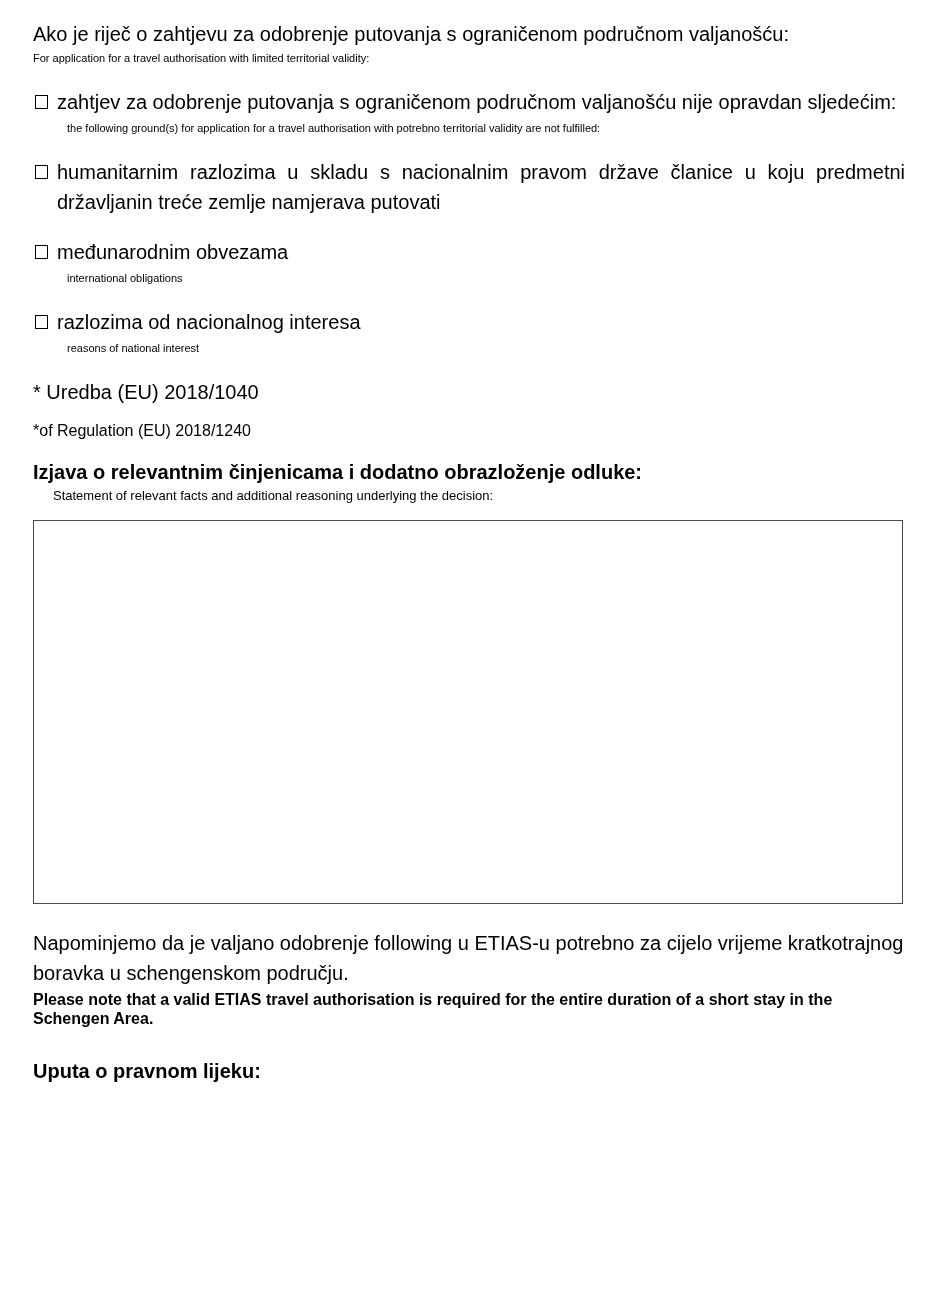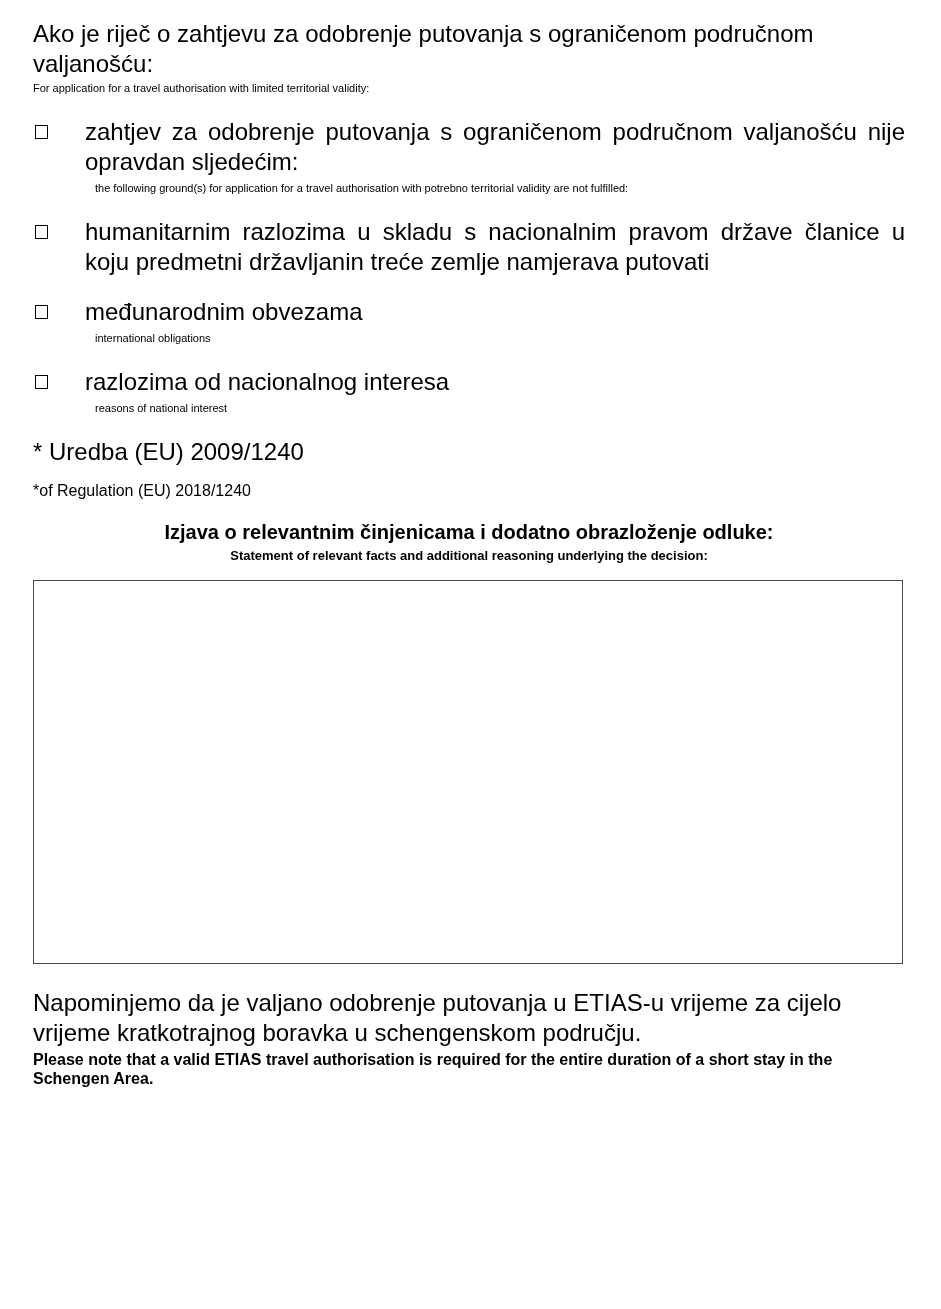--- a/index.html
+++ b/index.html
@@ -7,45 +7,45 @@
   body {
     width: 941px;
     height: 1309px;
     background: #ffffff;
     color: #000000;
     font-family: "Liberation Sans", sans-serif;
     -webkit-font-smoothing: antialiased;
   }
   .page { padding: 19px 36px 0 33px; }
 
-  .hr-lg  { font-size: 24px; line-height: 30px; font-weight: normal; }
+  .hr-lg  { font-size: 20px; line-height: 30px; font-weight: normal; }
   .hr-lg-b{ font-size: 20px; line-height: 30px; font-weight: bold; }
   .en-sm  { font-size: 11px; line-height: 18px; font-weight: normal; }
-  .en-sm-b{ font-size: 13px; line-height: 18px; font-weight: bold; }
+  .en-sm-b{ font-size: 13px; line-height: 18px; font-weight: normal; margin-left: 20px; }
   .en-md  { font-size: 16px; line-height: 19px; font-weight: normal; }
 
   .intro { margin-bottom: 20px; }
 
-  .cbrow { display: flex; align-items: flex-start; margin-bottom: 20px; gap: 28px; }
+  .cbrow { display: flex; align-items: flex-start; margin-bottom: 20px; }
   .cb {
     flex: 0 0 auto;
     width: 13px; height: 14px;
     border: 1.6px solid #000;
     margin: 8px 9px 0 2px;
     background: #fff;
   }
   .cbtext { flex: 1 1 auto; min-width: 0; }
   .justify { text-align: justify; }
   .cbtext .cap { margin: 2px 0 0 10px; }
   .cap-narrow { max-width: 772px; }
 
   .footnote-hr { margin-top: 15px; }
   .footnote-en { margin-top: 14px; }
 
-  .stmt-head { margin-top: 17px; text-align: center; }
+  .stmt-head { margin-top: 17px; }
   .stmt-box {
     margin-top: 15px;
     width: 870px;
     height: 384px;
     border: 1px solid #4a4a4a;
     background: #ffffff;
   }
 
   .addinfo-head { margin-top: 46px; }
   .note { margin-top: 24px; }
@@ -86,32 +86,33 @@
   </div>
 
   <div class="cbrow">
     <span class="cb"></span>
     <div class="cbtext">
       <div class="hr-lg">razlozima od nacionalnog interesa</div>
       <div class="en-sm cap">reasons of national interest</div>
     </div>
   </div>
 
-  <div class="hr-lg footnote-hr">* Uredba (EU) 2009/1240</div>
+  <div class="hr-lg footnote-hr">* Uredba (EU) 2018/1040</div>
   <div class="en-md footnote-en">*of Regulation (EU) 2018/1240</div>
 
   <div class="stmt-head">
     <div class="hr-lg-b">Izjava o relevantnim činjenicama i dodatno obrazloženje odluke:</div>
     <div class="en-sm-b">Statement of relevant facts and additional reasoning underlying the decision:</div>
   </div>
 
   <div class="stmt-box"></div>
 
 
   <div class="note">
-    <div class="hr-lg">Napominjemo da je valjano odobrenje putovanja u ETIAS-u vrijeme za cijelo vrijeme kratkotrajnog boravka u schengenskom području.</div>
+    <div class="hr-lg">Napominjemo da je valjano odobrenje following u ETIAS-u potrebno za cijelo vrijeme kratkotrajnog boravka u schengenskom području.</div>
     <div class="en-md">Please note that a valid ETIAS travel authorisation is required for the entire duration of a short stay in the Schengen Area.</div>
   </div>
 
   <div class="legal-head">
+    <div class="hr-lg-b">Uputa o pravnom lijeku:</div>
   </div>
 
 </div>
 
 </body></html>

